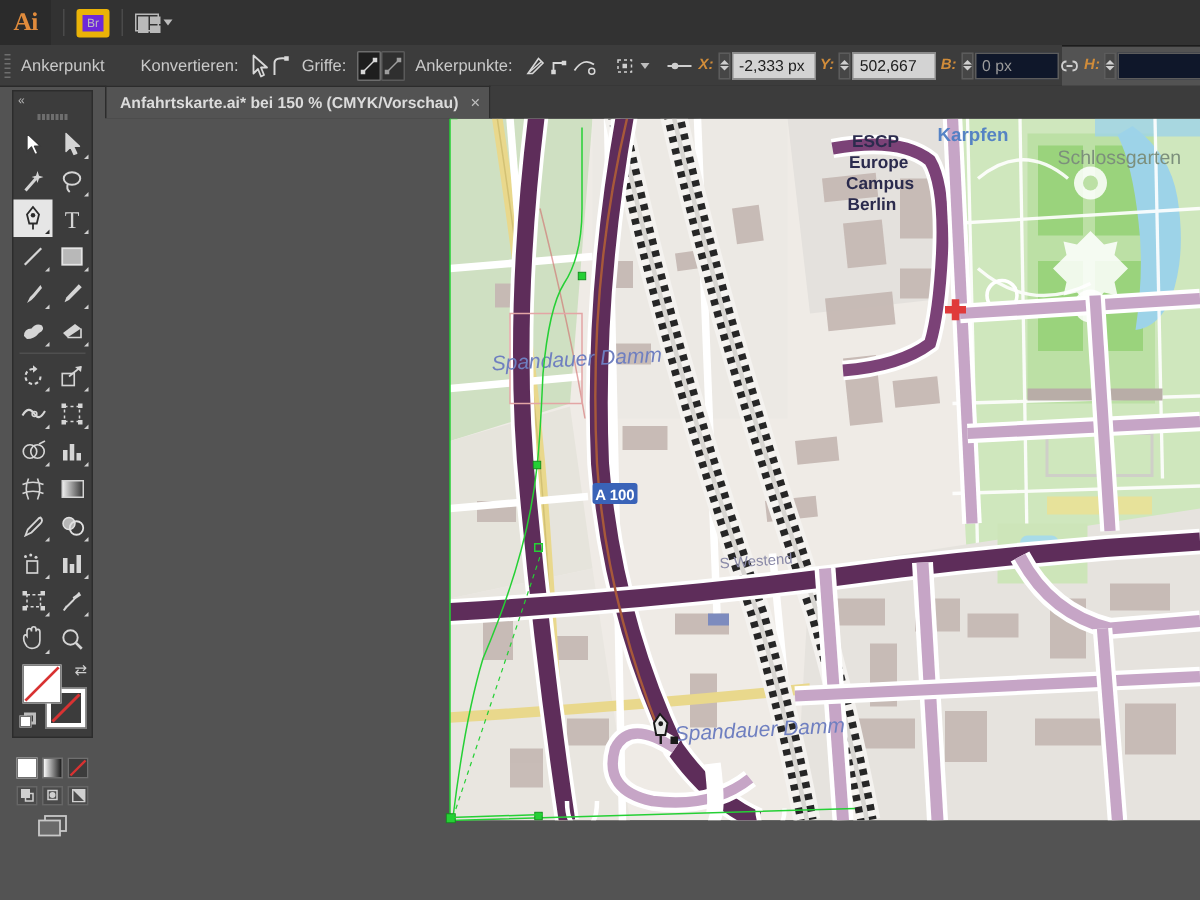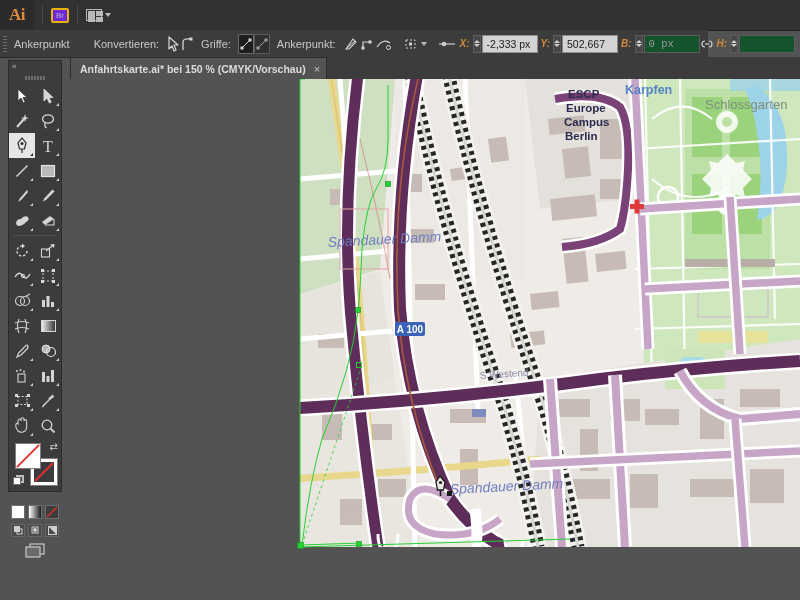--- a/index.html
+++ b/index.html
@@ -9,21 +9,21 @@
 
   
   .menubar{position:absolute;left:0;top:0;width:800px;height:30px;
            background:#323232;border-bottom:1px solid #1d1d1d;display:flex;align-items:center;}
   .ai-logo{width:34px;height:30px;display:flex;align-items:center;justify-content:center;
            font-family:"Liberation Serif",serif;font-size:17px;font-weight:bold;color:#e08b3c;
            background:#2b2b2b;letter-spacing:-.5px;}
   .menu-items{display:flex;align-items:center;height:30px;padding-left:6px;}
   .menu-item{padding:4px 9px;font-size:11.5px;color:#cfcfcf;white-space:nowrap;}
   .menu-sep{width:1px;height:18px;background:#4a4a4a;margin:0 8px;}
-  .br-btn{border:2px solid #eab308;border-radius:2px;padding:1px 3px;font-size:8px;
+  .br-btn{border:4px solid #eab308;border-radius:2px;padding:1px 3px;font-size:8px;
           color:#bdbdbd;background:#6d28d9;line-height:9px;}
   .arrange-btn{display:flex;align-items:center;gap:3px;}
   .arr-ico{width:16px;height:12px;border:1px solid #b9b9b9;display:grid;
            grid-template-columns:7px 7px;grid-template-rows:5px 5px;gap:1px;padding:1px;box-sizing:border-box;}
   .arr-ico i{background:#b9b9b9;display:block;}
   .arr-ico i.tall{grid-row:1/3;}
   .caret{width:0;height:0;border-left:3.5px solid transparent;border-right:3.5px solid transparent;
          border-top:4px solid #bdbdbd;}
 
   
@@ -39,21 +39,21 @@
   .cb-ico.on{background:#1e1e1e;border:1px solid #6d6d6d;box-sizing:border-box;border-radius:1px;}
   .cb-ico.off{background:#2f2f2f;border:1px solid #5a5a5a;box-sizing:border-box;border-radius:1px;}
   .fieldlabel{color:#d08c3a;font-size:10px;font-weight:bold;font-style:italic;padding:0 3px;}
   .stepper{display:flex;flex-direction:column;justify-content:center;gap:1px;margin-right:1px;
            background:#464646;border:1px solid #5c5c5c;width:11px;height:18px;align-items:center;box-sizing:border-box;}
   .stepper i{width:0;height:0;border-left:3px solid transparent;border-right:3px solid transparent;display:block;}
   .stepper i.up{border-bottom:3px solid #cfcfcf;}
   .stepper i.dn{border-top:3px solid #cfcfcf;}
   .numfield{background:#d3d3d3;border:1px solid #8d8d8d;color:#202020;font-size:10.5px;
             height:18px;line-height:17px;padding:0 4px;min-width:56px;box-sizing:border-box;}
-  .numfield.dim{background:#14532d;border-color:#5c5c5c;color:#9b9b9b;font-family:Liberation Mono, monospace;}
+  .numfield.dim{background:#0f172a;border-color:#5c5c5c;color:#9b9b9b;}
   .linkico{width:18px;height:20px;display:flex;align-items:center;justify-content:center;color:#cfcfcf;}
 
   
   .tabbar{position:absolute;left:70px;top:57px;width:730px;height:22px;background:#3c3c3c;
           border-bottom:1px solid #2a2a2a;display:flex;align-items:flex-end;}
   .doctab{height:21px;background:#535353;border:1px solid #2c2c2c;border-bottom:none;
           display:flex;align-items:center;padding:0 6px 0 9px;gap:8px;}
   .doctab .title{font-size:10.5px;color:#dcdcdc;font-weight:bold;white-space:nowrap;}
   .doctab .x{font-size:11px;color:#c0c0c0;}
 
@@ -159,21 +159,21 @@
         </svg>
     </div>
     <div class="cb-ico off">
       <svg width="14" height="14" viewBox="0 0 14 14">
           <line x1="3" y1="11" x2="11" y2="3" stroke="#9e9e9e" stroke-width="1"></line>
         <rect x="1.5" y="9.5" width="3" height="3" fill="#9e9e9e"></rect>
           <rect x="9.5" y="1.5" width="3" height="3" fill="#9e9e9e"></rect>
         </svg>
     </div>
 
-    <div class="cb-label">Ankerpunkt:</div>
+    <div class="cb-label">Ankerpunkte:</div>
     <div class="cb-ico">
       <svg width="16" height="16" viewBox="0 0 16 16">
           <path d="M3 13 L10 3 L13 6 L6 13 Z" fill="none" stroke="#d8d8d8" stroke-width="1.1"></path>
         <line x1="4" y1="12" x2="12" y2="5" stroke="#d8d8d8" stroke-width="1"></line>
         </svg>
     </div>
     <div class="cb-ico">
       <svg width="16" height="16" viewBox="0 0 16 16">
           <path d="M4 12 L4 6 L11 6" fill="none" stroke="#d8d8d8" stroke-width="1.2"></path>
         <rect x="2.5" y="10.5" width="3" height="3" fill="#d8d8d8"></rect>

